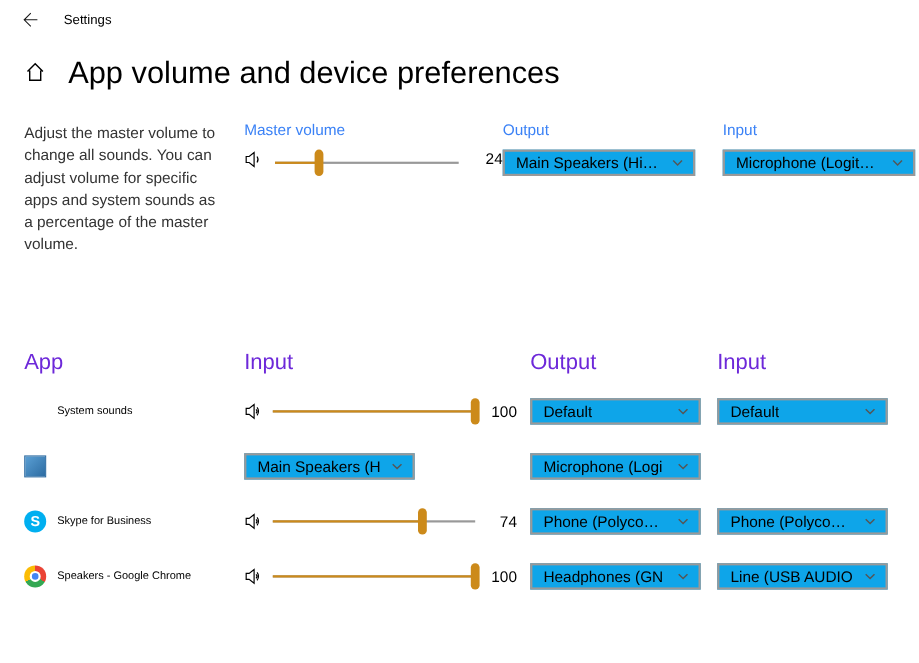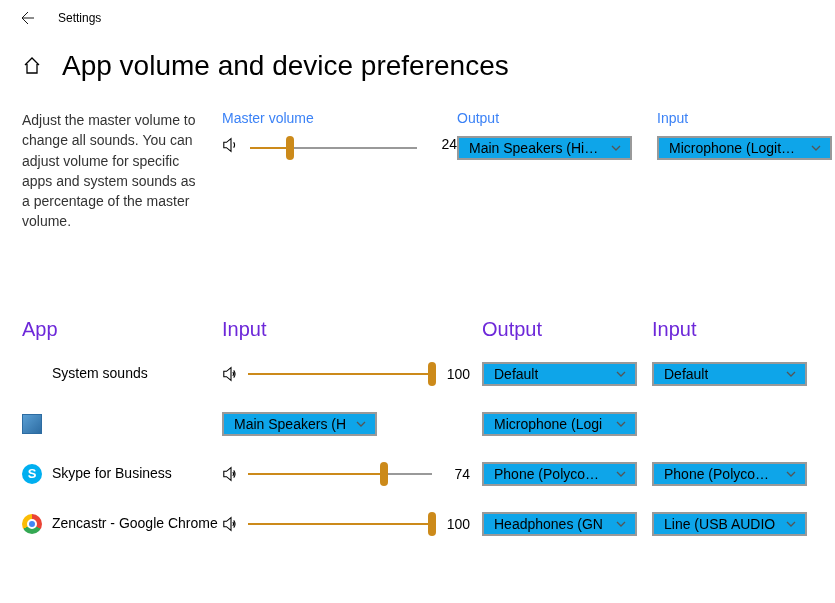--- a/index.html
+++ b/index.html
@@ -149,21 +149,21 @@
   display: flex;
   align-items: center;
   gap: 10px;
 }
 .app-icon {
   width: 20px;
   height: 20px;
   flex-shrink: 0;
 }
 .app-name {
-  font-size: 14px;
+  font-size: 10px;
   line-height: 1.2;
 }
 .vol-cell { display: flex; align-items: center; gap: 8px; padding-right: 12px;}
 .vol-cell .slider { flex: 1; }
 .vol-cell .volume-val { width: 30px; }
 .icon-speech {
   background: linear-gradient(135deg, #5a9fd4, #2d6ca2);
   border: 1px solid #2d6ca2;
 }
 .icon-skype {
@@ -337,21 +337,21 @@
         <span>Phone (Polycom C</span>
               <svg class="chev" width="12" height="12" viewBox="0 0 12 12">
                 <path d="M2 4 L6 8 L10 4" stroke="#555" stroke-width="1.3" fill="none"></path>
               </svg>
       </div>
     </div>
         </div>
         <div class="app-row">
     <div class="app-name-cell">
       <div class="app-icon icon-chrome"></div>
-      <span class="app-name">Zencastr - Google Chrome</span>
+      <span class="app-name">Speakers - Google Chrome</span>
     </div>
     <div class="vol-cell">
       <svg class="speaker-icon" viewBox="0 0 20 20">
               <path d="M2 7 H5 L10 3 V17 L5 13 H2 Z" fill="none" stroke="#000" stroke-width="1.2"></path>
               <path d="M13 6 Q16 10 13 14 M12 8 Q14 10 12 12" fill="none" stroke="#000" stroke-width="1.2"></path>
             </svg>
       <div class="slider">
         <div class="track">
                 <div class="fill" style="width:100%"></div>
               </div>

